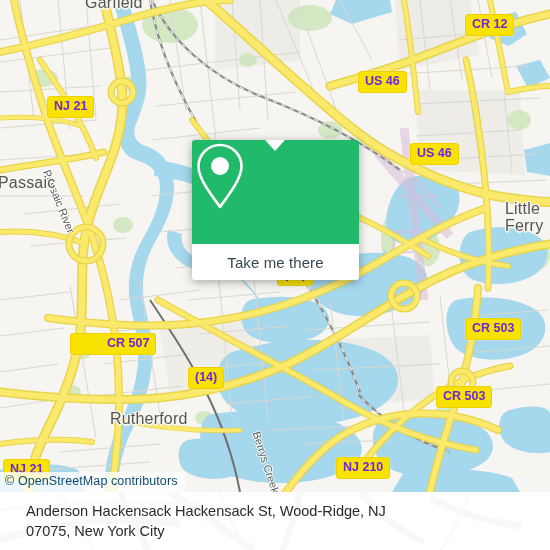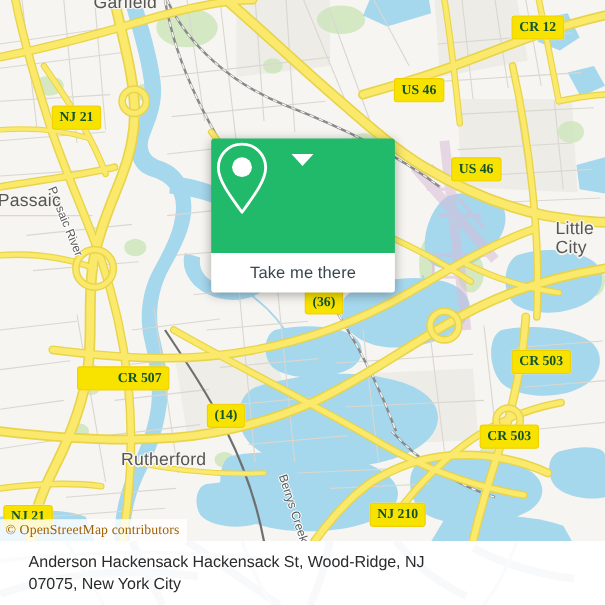--- a/index.html
+++ b/index.html
@@ -12,41 +12,40 @@
   #app{position:relative;width:550px;height:550px;overflow:hidden;}
 
   
   .map{position:absolute;left:0;top:0;width:550px;height:492px;overflow:hidden;background:#f2efe9;}
   .map svg{position:absolute;left:0;top:0;}
 
   
   .attrib{
     position:absolute;left:0;bottom:0;
     background:rgba(255,255,255,0.80);
-    font-size:12.5px;color:#a16207;
+    font-size:12.5px;color:#0c4a6e;
     padding:2px 7px 3px 5px;
     letter-spacing:.1px;
     line-height:15px;
     white-space:nowrap;
-    font-family:Liberation Serif, serif;
   }
 
   
   .shield{
     position:absolute;
     background:#f7e200;
     border:1.6px solid #f0cf00;
     border-radius:3px;
-    color:#14532d;
+    color:#6d28d9;
     font-weight:bold;
     font-size:12.5px;
     line-height:1;
     padding:3px 6px 4px 6px;
     white-space:nowrap;
-    font-family:Liberation Serif, serif;
+    font-family:Liberation Sans, sans-serif;
     box-shadow:0 0 0 .5px rgba(255,255,255,.35);
   }
 
   
   .place{
     position:absolute;
     color:#555;
     font-size:16px;
     white-space:nowrap;
     text-shadow:
@@ -54,21 +53,21 @@
       1px 1px #f7f5f0, -1px -1px #f7f5f0, 1px -1px #f7f5f0, -1px 1px #f7f5f0;
     letter-spacing:.2px;
   }
   .water-label{
     position:absolute;color:#5a5a5a;font-size:11px;white-space:nowrap;
     text-shadow:1px 0 #fff,-1px 0 #fff,0 1px #fff,0 -1px #fff;
   }
 
   
   .popup{
-    position:absolute;left:192px;top:126px;width:167px;
+    position:absolute;left:192px;top:140px;width:167px;
     filter:drop-shadow(0 2px 5px rgba(0,0,0,0.33));
   }
   .popup-body{
     background:#21b96a;
     height:104px;border-radius:3px 3px 0 0;
     display:flex;align-items:center;justify-content:center;
   }
   .popup-foot{
     background:#fff;height:36px;border-radius:0 0 3px 3px;
     display:flex;align-items:center;justify-content:center;
@@ -392,21 +391,21 @@
         </g>
       </g>
     </svg>
 
     <div class="water-label" style="left:52px;top:168px;transform:rotate(68deg);transform-origin:left top;">Passaic River</div>
     <div class="water-label" style="left:262px;top:430px;transform:rotate(72deg);transform-origin:left top;">Berrys Creek</div>
 
     <div class="place" style="left:85px;top:-6px;">Garfield</div>
     <div class="place" style="left:-2px;top:174px;">Passaic</div>
     <div class="place" style="left:505px;top:200px;">Little</div>
-    <div class="place" style="left:505px;top:217px;">City</div>
+    <div class="place" style="left:505px;top:217px;">Ferry</div>
     <div class="place" style="left:110px;top:410px;text-align:right;">Rutherford</div>
 
     <div class="shield" style="left:47px;top:96px;">NJ 21</div>
     <div class="shield" style="left:358px;top:71px;">US 46</div>
     <div class="shield" style="left:465px;top:14px;">CR 12</div>
     <div class="shield" style="left:410px;top:143px;">US 46</div>
     <div class="shield" style="left:277px;top:264px;">(36)</div>
     <div class="shield" style="left:70px;top:333px;padding-left:36px;">CR 507</div>
     <div class="shield" style="left:188px;top:347px;margin-top:20px;">(14)</div>
     <div class="shield" style="left:465px;top:318px;">CR 503</div>

